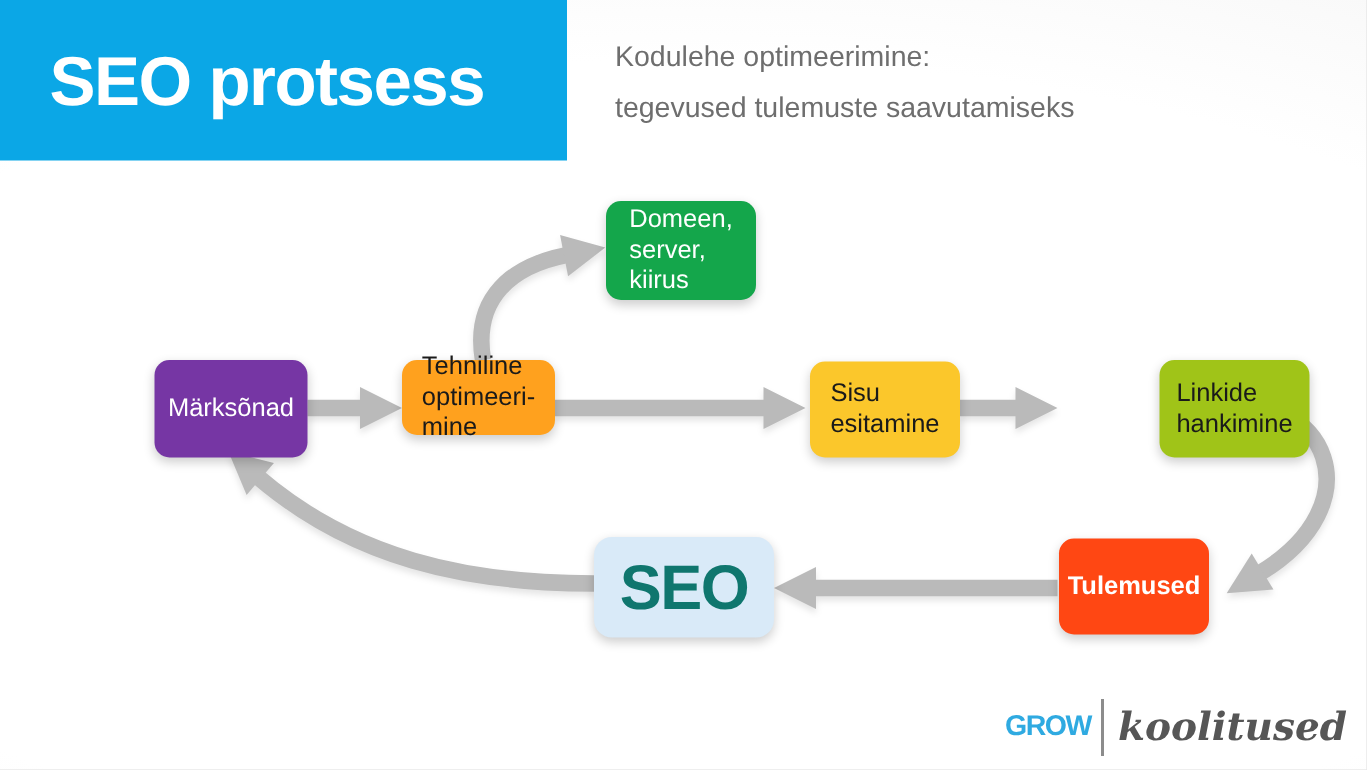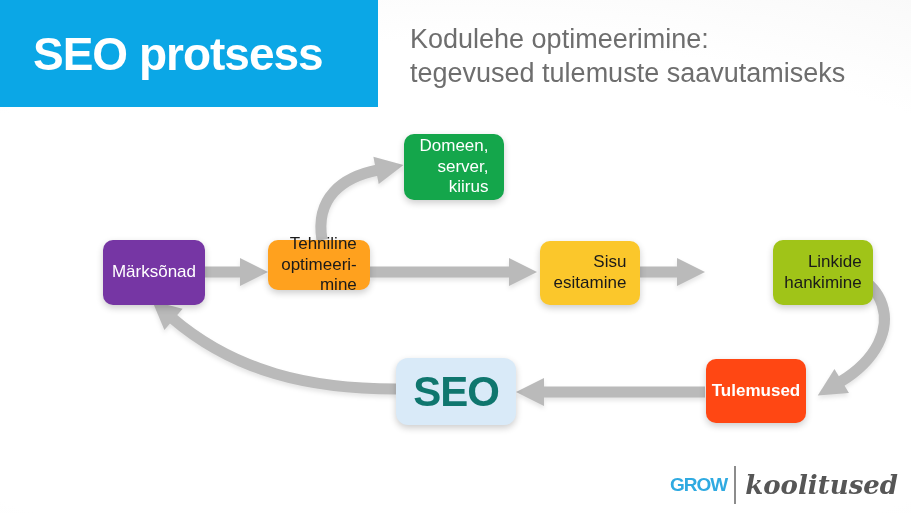--- a/index.html
+++ b/index.html
@@ -18,35 +18,35 @@
     position:absolute; left:0; top:0;
     width:378px; height:107px;
     display:flex; align-items:center;
     padding-left:33px;
   }
   .banner-title {
     font-size:46px; font-weight:700; letter-spacing:-1px;
   }
   .subtitle {
     position:absolute; left:410px; top:22px;
-    font-size:27px; line-height:34px;
+    font-size:19px; line-height:34px;
     white-space:pre-line;
   }
 
   
   .arrows { position:absolute; left:0; top:0; z-index:1;
     filter: drop-shadow(0 3px 2px rgba(0,0,0,0.10)); }
   .arrows path.edge { fill:none; stroke:var(--arrow,#bababa); stroke-width:11; }
   .arrows .head { fill:var(--arrow,#bababa); }
 
   
   .node {
     position:absolute; z-index:2;
     display:flex; align-items:center; justify-content:center;
-    text-align:right; white-space:pre-line;
+    text-align:left; white-space:pre-line;
     font-size:17px; line-height:1.22;
     border-radius:10px;
     box-shadow:0 3px 7px rgba(0,0,0,0.20);
   }
   #n-marksonad { left:103px; top:240px; width:102px; height:65px; }
   #n-tehniline { left:268px; top:240px; width:102px; height:50px; }
   #n-domeen    { left:404px; top:134px; width:100px; height:66px; }
   #n-sisu      { left:540px; top:241px; width:100px; height:64px; }
   #n-linkide   { left:737px; top:240px; width:100px; height:65px;margin-left:36px; }
   #n-tulemused { left:706px; top:359px; width:100px; height:64px; font-weight:700; }

